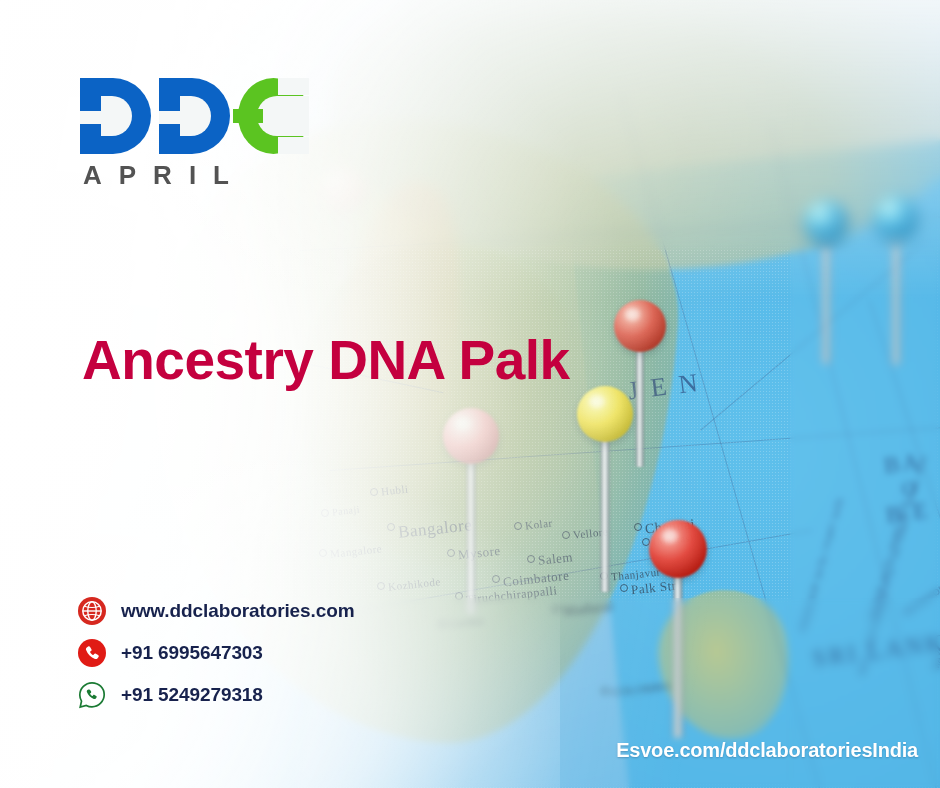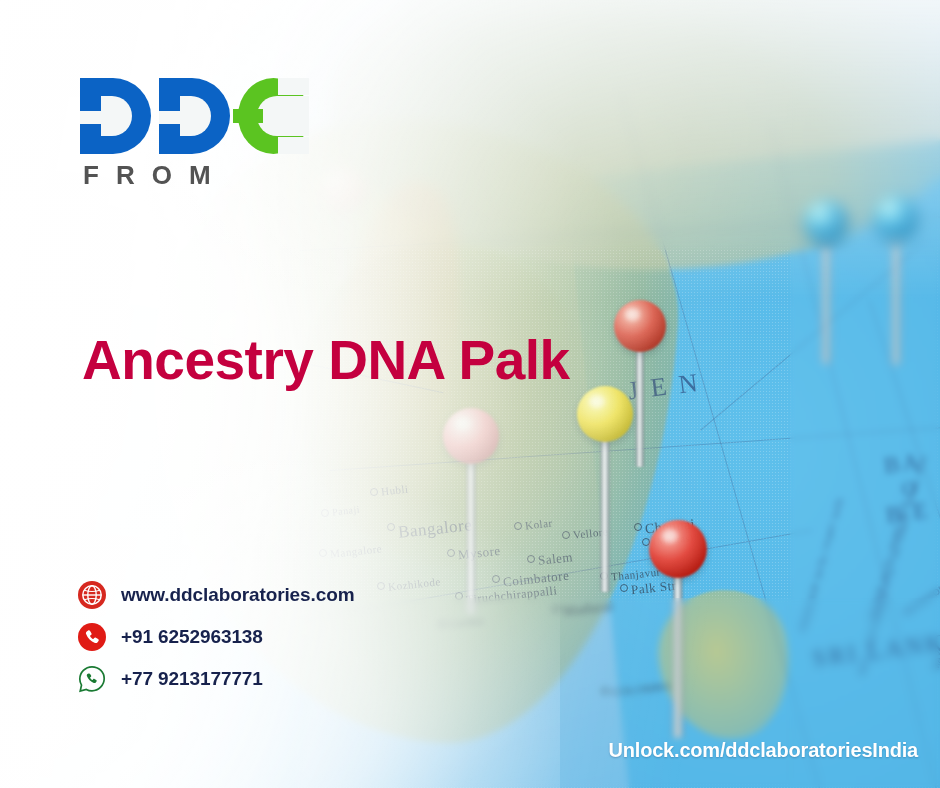--- a/index.html
+++ b/index.html
@@ -343,21 +343,21 @@
     font-weight: bold;
     color: #205c24;
     letter-spacing: -0.1px;
     white-space: nowrap;
   }
 
   
   .contacts {
     position: absolute;
     left: 78px;
-    top: 576px;
+    top: 592px;
   }
   .crow {
     display: flex;
     align-items: center;
     height: 38px;
     margin-bottom: 4px;
   }
   .cicon {
     width: 28px; height: 28px;
     flex: 0 0 28px;
@@ -521,21 +521,21 @@
             <div class="d-notch"></div>
         </div>
         <div class="glyph glyph-c">
           <div class="c-ring"></div>
             <div class="c-hole"></div>
           <div class="c-mouth"></div>
             <div class="c-mouth2"></div>
             <div class="c-bar"></div>
         </div>
       </div>
-      <div class="logo-india">FROM</div>
+      <div class="logo-india">APRIL</div>
     </div>
 
     <div class="headline">Ancestry DNA Palk</div>
 
     <div class="contacts">
 
       <div class="crow">
         <span class="cicon">
           <svg width="28" height="28" viewBox="0 0 28 28">
             <circle cx="14" cy="14" r="14" fill="#d6281f"></circle>
@@ -549,31 +549,31 @@
         <span class="ctext">www.ddclaboratories.com</span>
       </div>
 
       <div class="crow">
         <span class="cicon">
           <svg width="28" height="28" viewBox="0 0 28 28">
             <circle cx="14" cy="14" r="14" fill="#e01b15"></circle>
             <path d="M10.1 7.6c.7-.5 1.6-.3 2 .4l1.3 2.2c.4.6.2 1.4-.4 1.8l-1 .7c.5 1.6 1.8 2.9 3.4 3.4l.7-1c.4-.6 1.2-.8 1.8-.4l2.2 1.3c.7.4.9 1.3.4 2l-.9 1.2c-.6.8-1.7 1.1-2.6.7-2.1-.8-3.9-2-5.4-3.5-1.5-1.5-2.7-3.3-3.5-5.4-.4-.9-.1-2 .7-2.6z" fill="#ffffff"></path>
           </svg>
         </span>
-        <span class="ctext">+91 6252963138</span>
+        <span class="ctext">+91 6995647303</span>
       </div>
 
       <div class="crow">
         <span class="cicon">
           <svg width="28" height="28" viewBox="0 0 28 28">
             <path d="M14 1.8c-6.7 0-12.2 5.5-12.2 12.2 0 2.2.6 4.3 1.7 6.1L2.2 26l6.1-1.6c1.7.9 3.7 1.4 5.7 1.4 6.7 0 12.2-5.5 12.2-12.2S20.7 1.8 14 1.8z" fill="none" stroke="#1a7a33" stroke-width="1.7"></path>
             <path d="M10.6 8.6c.5-.4 1.2-.2 1.5.3l1 1.7c.3.5.2 1.1-.3 1.4l-.8.5c.4 1.2 1.4 2.2 2.6 2.6l.5-.8c.3-.5.9-.6 1.4-.3l1.7 1c.5.3.7 1 .3 1.5l-.7.9c-.5.6-1.3.8-2 .5-1.6-.6-3-1.5-4.2-2.7-1.2-1.2-2.1-2.6-2.7-4.2-.3-.7-.1-1.5.5-2z" fill="#1a7a33"></path>
           </svg>
         </span>
-        <span class="ctext">+77 9213177771</span>
+        <span class="ctext">+91 5249279318</span>
       </div>
 
     </div>
 
-    <div class="footer">Unlock.com/ddclaboratoriesIndia</div>
+    <div class="footer">Esvoe.com/ddclaboratoriesIndia</div>
 
   </div>
 </div>
 
 </body></html>

